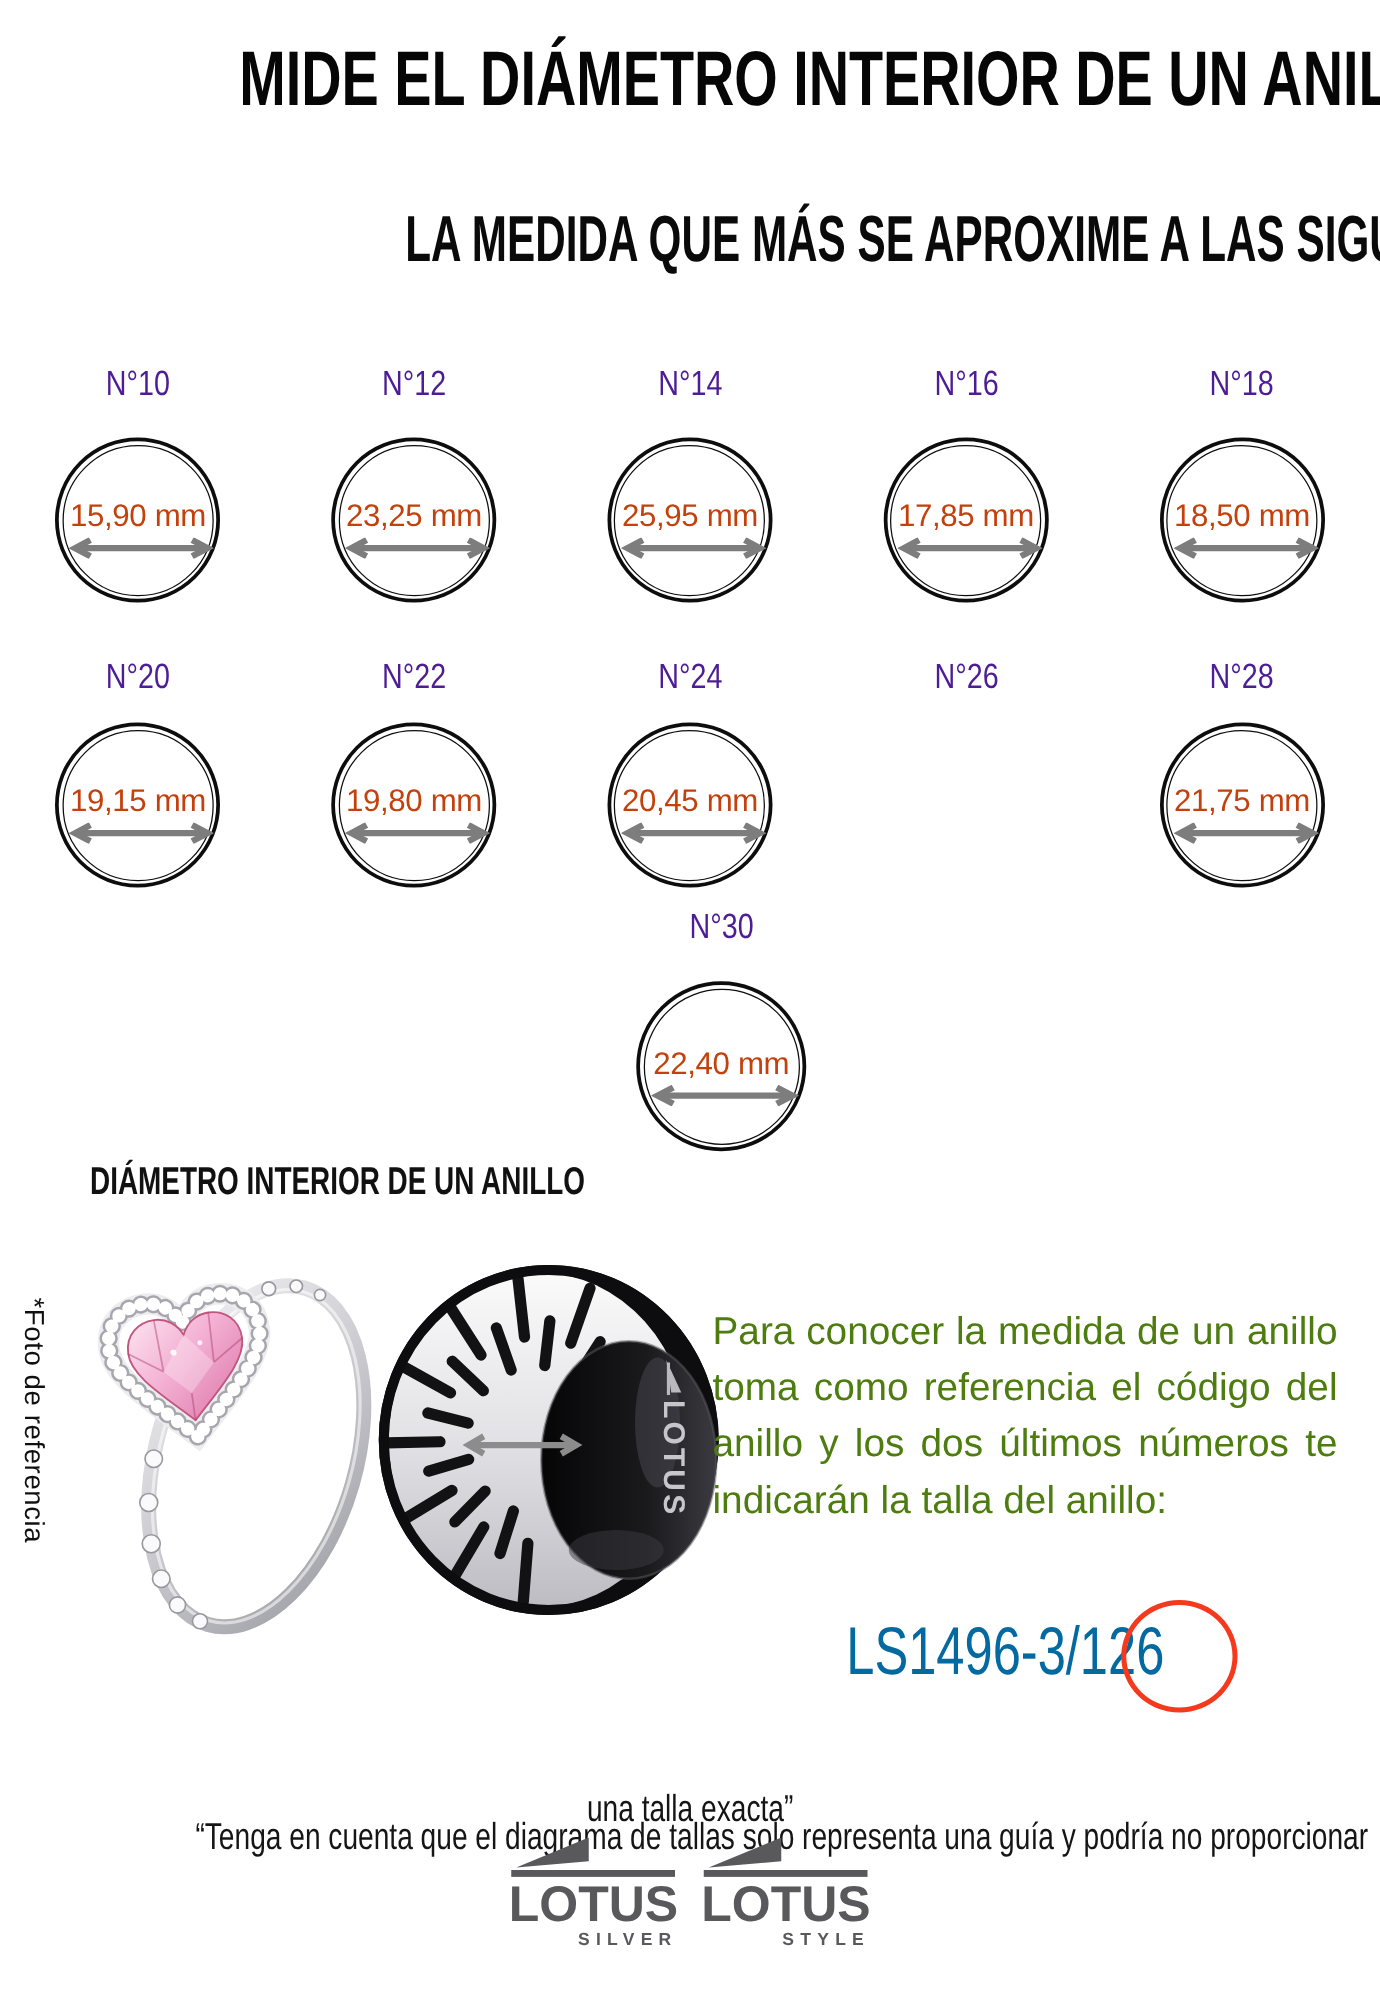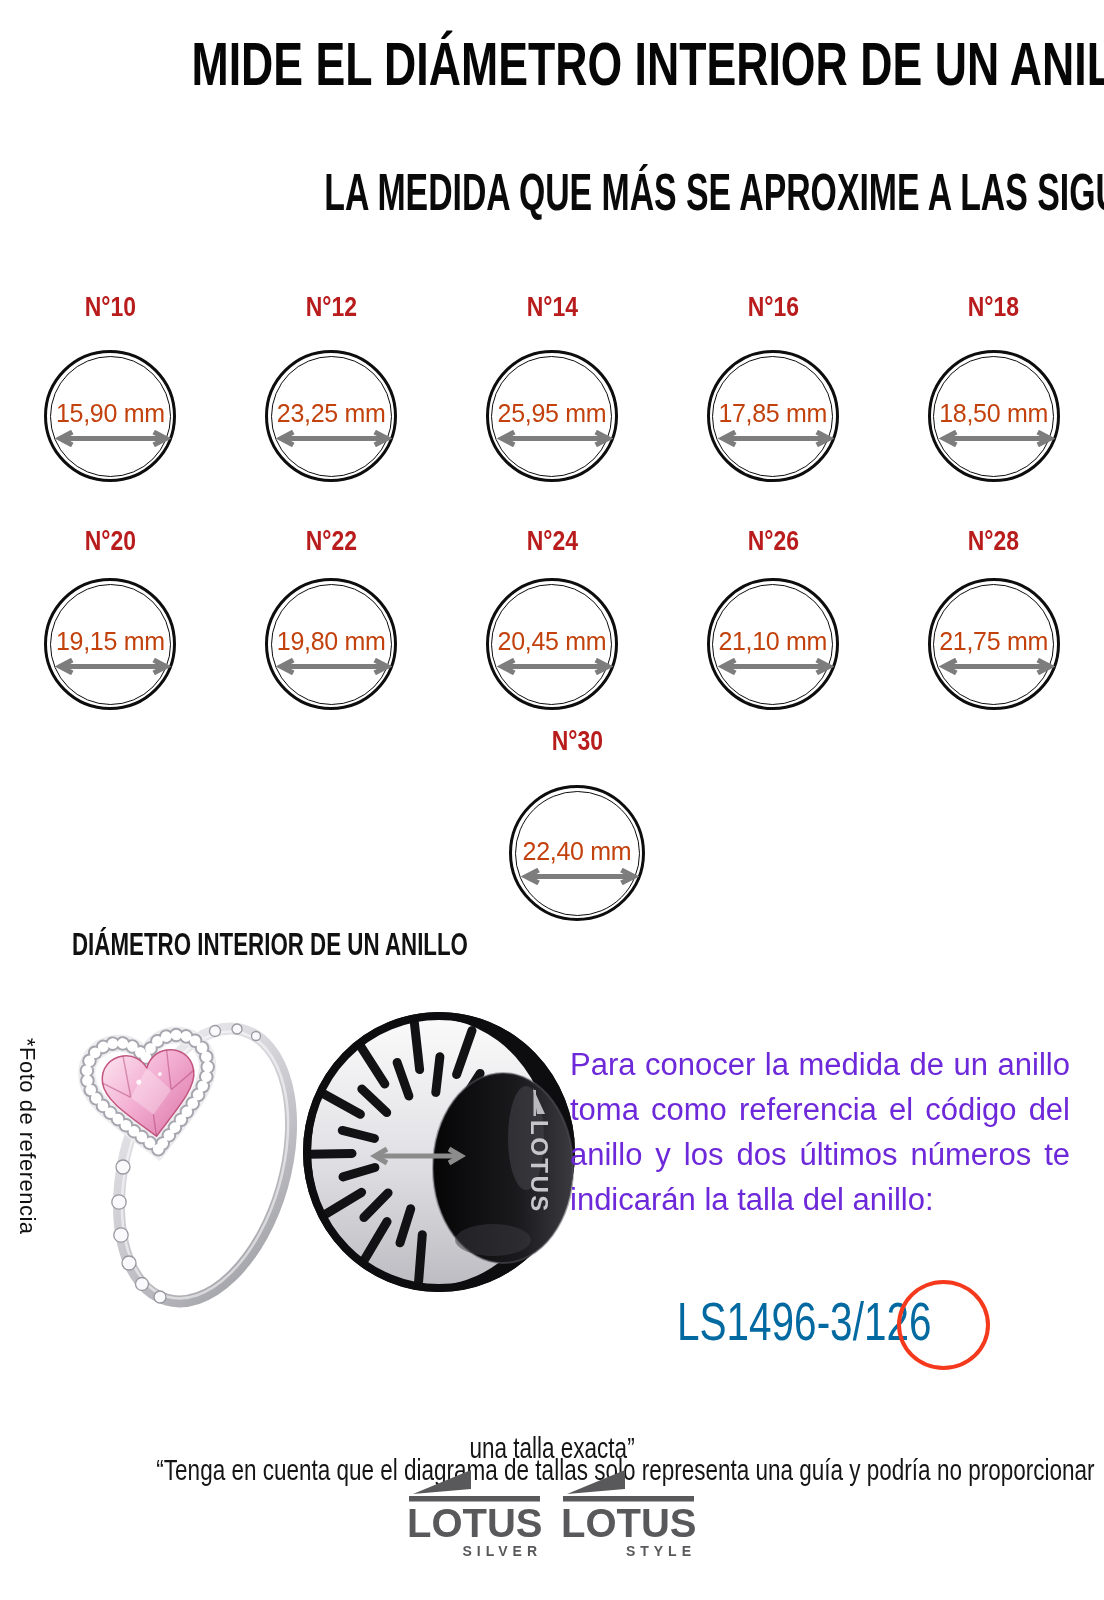--- a/index.html
+++ b/index.html
@@ -18,21 +18,21 @@
   .title .cond { font-size:62px; font-weight:700; color:#060606; transform:scaleX(0.72); }
   .subtitle { top:164px; line-height:56px; }
   .subtitle .cond { font-size:52px; font-weight:700; color:#0a0a0a; transform:scaleX(0.65); }
 
   
   .sizes-row { position:absolute; left:0; width:1104px; display:grid; grid-template-columns:repeat(5,1fr); }
   .row1 { top:291px; }
   .row2 { top:525px; }
   .row3 { top:725px; left:466px; width:222px; display:flex; justify-content:center; }
   .size-cell { display:flex; flex-direction:column; align-items:center; }
-  .size-label { font-size:28px; font-weight:700; line-height:32px; color:#b91c1c; }
+  .size-label { font-size:28px; font-weight:400; line-height:32px; color:#4c1d95; }
   .size-label .cond { transform:scaleX(0.82); }
   .ring-circle {
     position:relative; width:132px; height:132px; margin-top:27px;
     border:3.5px solid #0d0d0d; border-radius:50%; background:#fff;
   }
   .row2 .ring-circle { margin-top:21px; }
   .row3 .ring-circle { margin-top:28px; width:136px; height:136px; }
   .ring-circle::before {
     content:""; position:absolute; inset:2.5px;
     border:1.6px solid #0d0d0d; border-radius:50%;
@@ -47,21 +47,21 @@
   
   .section-heading { left:72px; top:926px; line-height:38px; }
   .section-heading .cond { font-size:31px; font-weight:700; transform:scaleX(0.72); transform-origin:0 50%; }
   .photo-note { left:14px; top:1038px; writing-mode:vertical-rl; font-size:22px; color:#101010; letter-spacing:0.5px; }
   .pink-ring-svg { left:55px; top:990px; }
   .black-ring-svg { left:283px; top:978px; }
   svg text { font-family:"Liberation Sans", sans-serif; }
 
   
   .instructions { left:570px; top:1042px; width:500px; font-size:31px; line-height:45px;
-                  text-align:justify; color:#6d28d9; }
+                  text-align:justify; color:#4d7c0f; }
   .ring-code { left:677px; top:1294px; font-size:54px; line-height:54px; color:#0369a1; white-space:nowrap; }
   .ring-code .cond { transform:scaleX(0.75); transform-origin:0 50%; }
   .red-circle { left:897px; top:1280px; width:93px; height:90px;
                 border:4px solid #f5391d; border-radius:50%; }
 
   
   .disc1 { top:1452px; line-height:36px;text-decoration:underline; }
   .disc2 { top:1430px; line-height:36px; }
   .disc1 .cond, .disc2 .cond { font-size:30px; font-weight:400; color:#151515; transform:scaleX(0.75); }
 
@@ -168,28 +168,20 @@
         <span class="mm">20,45 mm</span>
         <svg class="dia-arrow" viewBox="0 0 114 17" preserveAspectRatio="none">
             <line x1="7" y1="8.5" x2="107" y2="8.5"></line>
             <polyline points="17,2 5,8.5 17,15"></polyline>
             <polyline points="97,2 109,8.5 97,15"></polyline>
           </svg>
       </div>
     </div>
     <div class="size-cell">
       <div class="size-label"><span class="cond">N°26</span></div>
-      <div class="ring-circle">
-        <span class="mm">21,10 mm</span>
-        <svg class="dia-arrow" viewBox="0 0 114 17" preserveAspectRatio="none">
-            <line x1="7" y1="8.5" x2="107" y2="8.5"></line>
-            <polyline points="17,2 5,8.5 17,15"></polyline>
-            <polyline points="97,2 109,8.5 97,15"></polyline>
-          </svg>
-      </div>
     </div>
     <div class="size-cell">
       <div class="size-label"><span class="cond">N°28</span></div>
       <div class="ring-circle">
         <span class="mm">21,75 mm</span>
         <svg class="dia-arrow" viewBox="0 0 114 17" preserveAspectRatio="none">
             <line x1="7" y1="8.5" x2="107" y2="8.5"></line>
             <polyline points="17,2 5,8.5 17,15"></polyline>
             <polyline points="97,2 109,8.5 97,15"></polyline>
           </svg>

